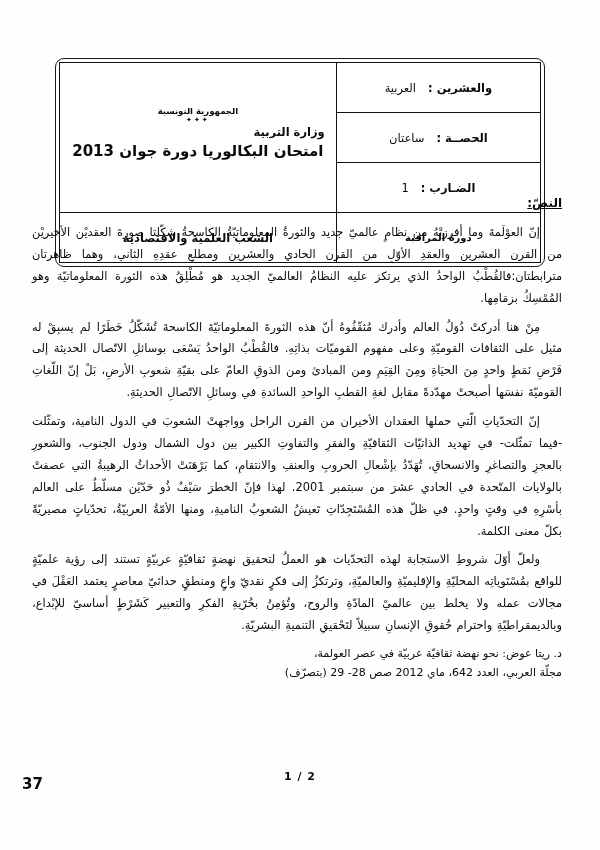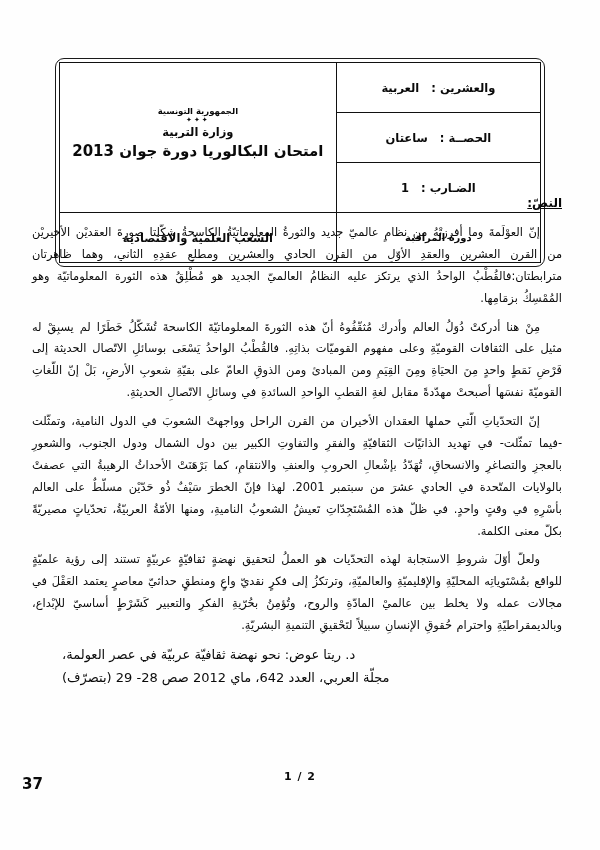--- a/index.html
+++ b/index.html
@@ -65,39 +65,40 @@
   .t-stars {
     font-size: 7px;
     letter-spacing: 2px;
     line-height: 1;
     margin: 1px 0 2px;
   }
   .t-ministry {
     font-size: 11.5px;
     font-weight: bold;
     margin: 2px 0 3px;
+    text-align: right;
   }
   .t-exam {
     font-size: 15px;
     font-weight: bold;
     margin-bottom: 7px;
   }
   .t-section {
     font-size: 11.5px;
     font-weight: bold;
     text-align: center;
   }
   .row-left {
     text-align: center;
     font-size: 11.5px;
     font-weight: bold;
     white-space: nowrap;
   }
   .row-left .lbl { font-weight: bold; }
-  .row-left .val { font-weight: bold; }
+  .row-left .val { font-weight: normal; }
   .t-session {
     font-size: 10px;
     font-weight: bold;
     text-align: center;
   }
 
   
   .content {
     position: absolute;
     top: 196px;
@@ -116,23 +117,23 @@
     line-height: 1.92;
     text-align: justify;
     text-align-last: right;
     text-indent: 22px;
     margin: 0 0 7px 0;
     word-spacing: 1px;
   }
 
   .citation {
     margin-top: 3px;
-    font-size: 13px;
+    font-size: 11px;
     line-height: 1.75;
-    text-align: left;
+    text-align: right;
     padding-left: 30px;
   }
   .citation div { white-space: nowrap; }
 
   .page-marker {
     position: absolute;
     top: 770px;
     left: 0;
     right: 0;
     text-align: center;

